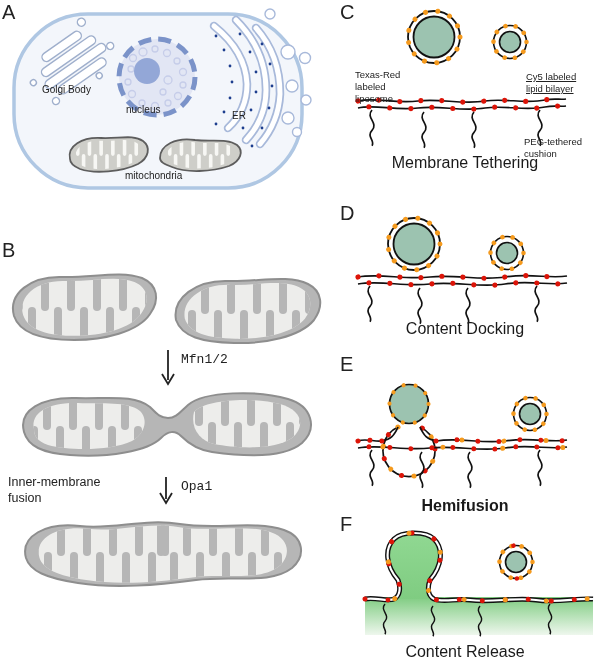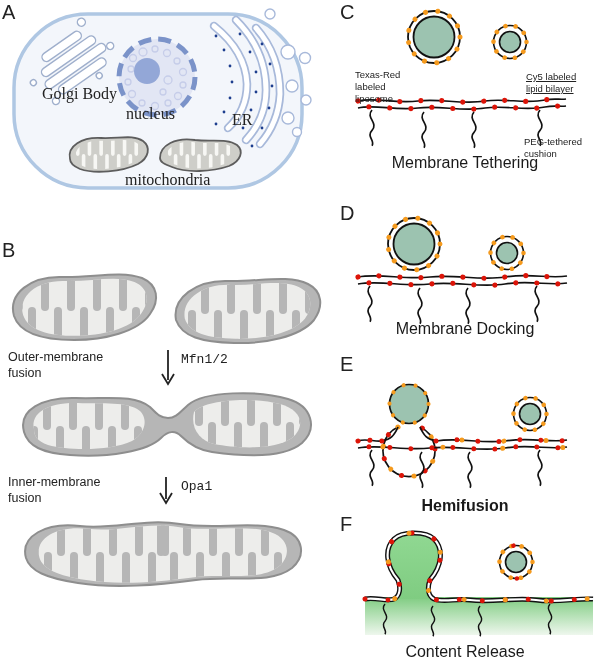--- a/index.html
+++ b/index.html
@@ -1,21 +1,21 @@
 <!DOCTYPE html>
 <html><head>
 <meta charset="utf-8">
 <style>
   html,body{margin:0;padding:0;background:#fff;}
   .figure{position:relative;width:600px;height:662px;background:#fff;overflow:hidden;
           font-family:"Liberation Sans","DejaVu Sans",sans-serif;color:#1a1a1a;}
   svg.art{position:absolute;left:0;top:0;width:600px;height:662px;}
   .txt{position:absolute;line-height:1.25;}
   .panel-letter{font-size:20px;color:#222;}
-  .lblA{font-size:16px;color:#222;font-family:Liberation Serif, serif;}
+  .lblA{font-size:10px;color:#222;}
   .lblB{font-size:12.5px;color:#222;}
   .protein{font-size:13px;color:#222;font-family:Liberation Mono, monospace;}
   .annot{font-size:9.5px;color:#222;}
   .caption{font-size:16px;color:#1a1a1a;text-align:center;width:270px;}
 </style>
 </head>
 <body>
 
 <div class="figure">
 
@@ -320,33 +320,32 @@
   </g>
 </svg>
 
 <div class="txt panel-letter" style="left:2px;top:0;">A</div>
 <div class="txt lblA" style="left:42px;top:84px;">Golgi Body</div>
 <div class="txt lblA" style="left:102px;top:104px;margin-left:24px;">nucleus</div>
 <div class="txt lblA" style="left:232px;top:110px;text-align:right;">ER</div>
 <div class="txt lblA" style="left:125px;top:170px;">mitochondria</div>
 
 <div class="txt panel-letter" style="left:2px;top:238px;">B</div>
-<div class="txt lblB" style="left:8px;top:350px;width:118px;">Outer-membrane fusion</div>
 <div class="txt protein" style="left:181px;top:352px;">Mfn1/2</div>
 <div class="txt lblB" style="left:8px;top:475px;width:118px;">Inner-membrane fusion</div>
 <div class="txt protein" style="left:181px;top:479px;">Opa1</div>
 
 <div class="txt panel-letter" style="left:340px;top:0;">C</div>
 <div class="txt annot" style="left:355px;top:32px;width:60px;margin-top:37px;">Texas-Red labeled liposome</div>
 <div class="txt annot" style="left:526px;top:71px;width:64px;text-decoration:underline;">Cy5 labeled lipid bilayer</div>
 <div class="txt annot" style="left:524px;top:136px;width:74px;">PEG-tethered cushion</div>
 <div class="txt caption" style="left:330px;top:153px;">Membrane Tethering</div>
 
 <div class="txt panel-letter" style="left:340px;top:201px;">D</div>
-<div class="txt caption" style="left:330px;top:319px;">Membrane Docking</div>
+<div class="txt caption" style="left:330px;top:319px;">Content Docking</div>
 
 <div class="txt panel-letter" style="left:340px;top:352px;">E</div>
 <div class="txt caption" style="left:330px;top:496px;font-weight:bold;">Hemifusion</div>
 
 <div class="txt panel-letter" style="left:340px;top:512px;">F</div>
 <div class="txt caption" style="left:330px;top:642px;">Content Release</div>
 
 </div>
 
 </body></html>

